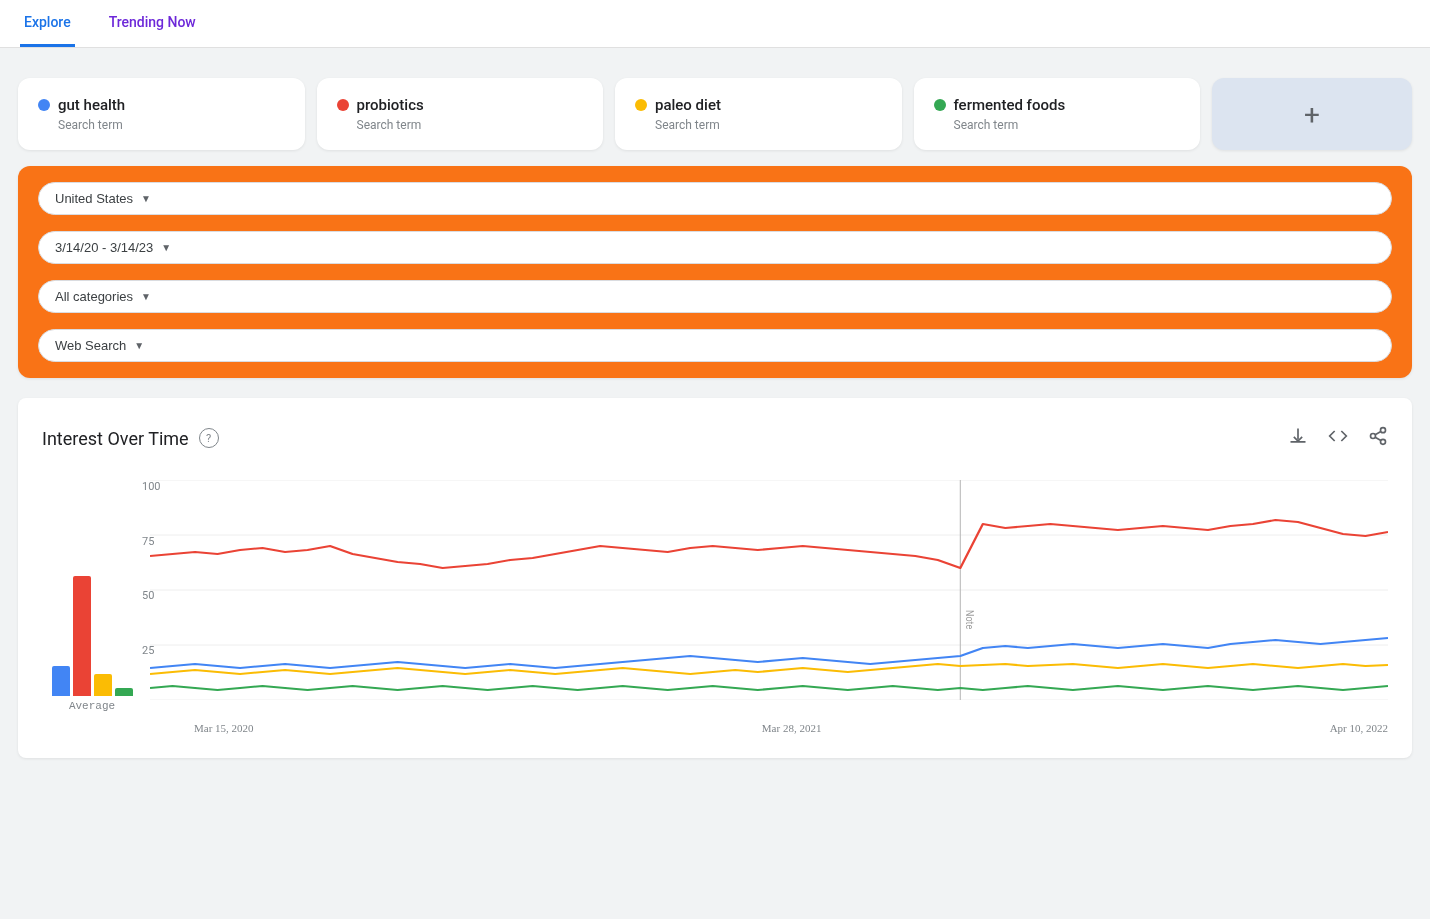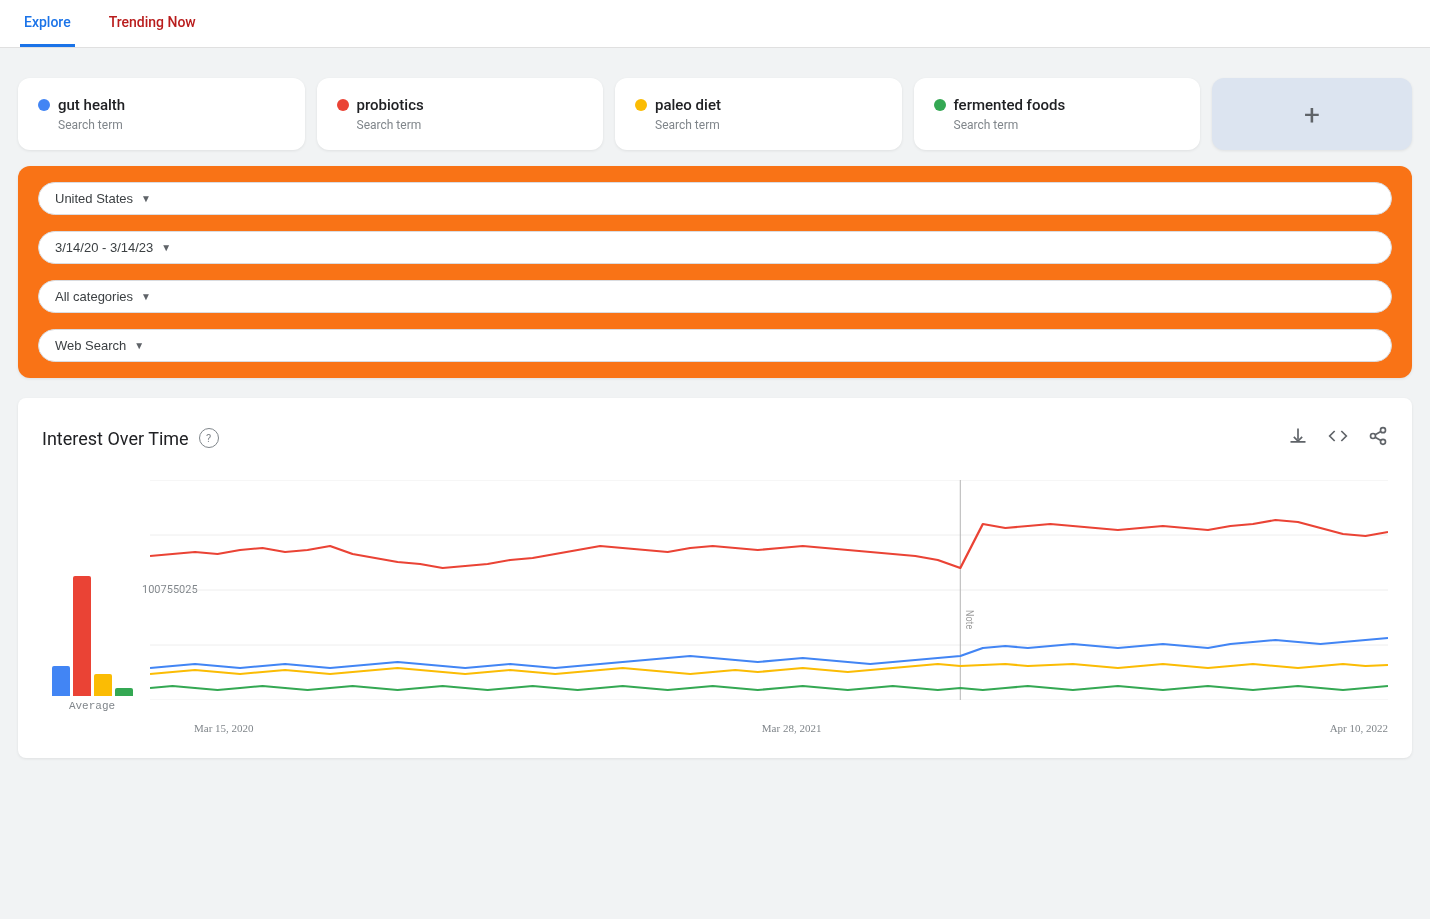--- a/index.html
+++ b/index.html
@@ -14,21 +14,21 @@
       padding: 0 20px;
       display: flex;
       align-items: flex-end;
       gap: 30px;
       border-bottom: 1px solid #e0e0e0;
     }
     .nav-tab {
       padding: 14px 4px;
       cursor: pointer;
       font-size: 14px;
-      color: #b91c1c;
+      color: #6d28d9;
       border-bottom: 3px solid transparent;
       font-weight: 500;
     }
     .nav-tab.active {
       color: #1a73e8;
       border-bottom: 3px solid #1a73e8;
     }
     .main-content {
       padding: 30px 18px;
     }
@@ -180,23 +180,23 @@
       flex: 1;
       position: relative;
     }
     .y-axis {
       position: absolute;
       left: 0;
       top: 0;
       bottom: 22px;
       width: 40px;
       display: flex;
-      flex-direction: row;
+      flex-direction: column;
       justify-content: space-between;
-      align-items: center;
+      align-items: flex-start;
       padding-right: 6px;
     }
     .y-label {
       font-size: 11px;
       color: #80868b;
     }
     .x-axis {
       display: flex;
       justify-content: space-between;
       margin-left: 44px;

